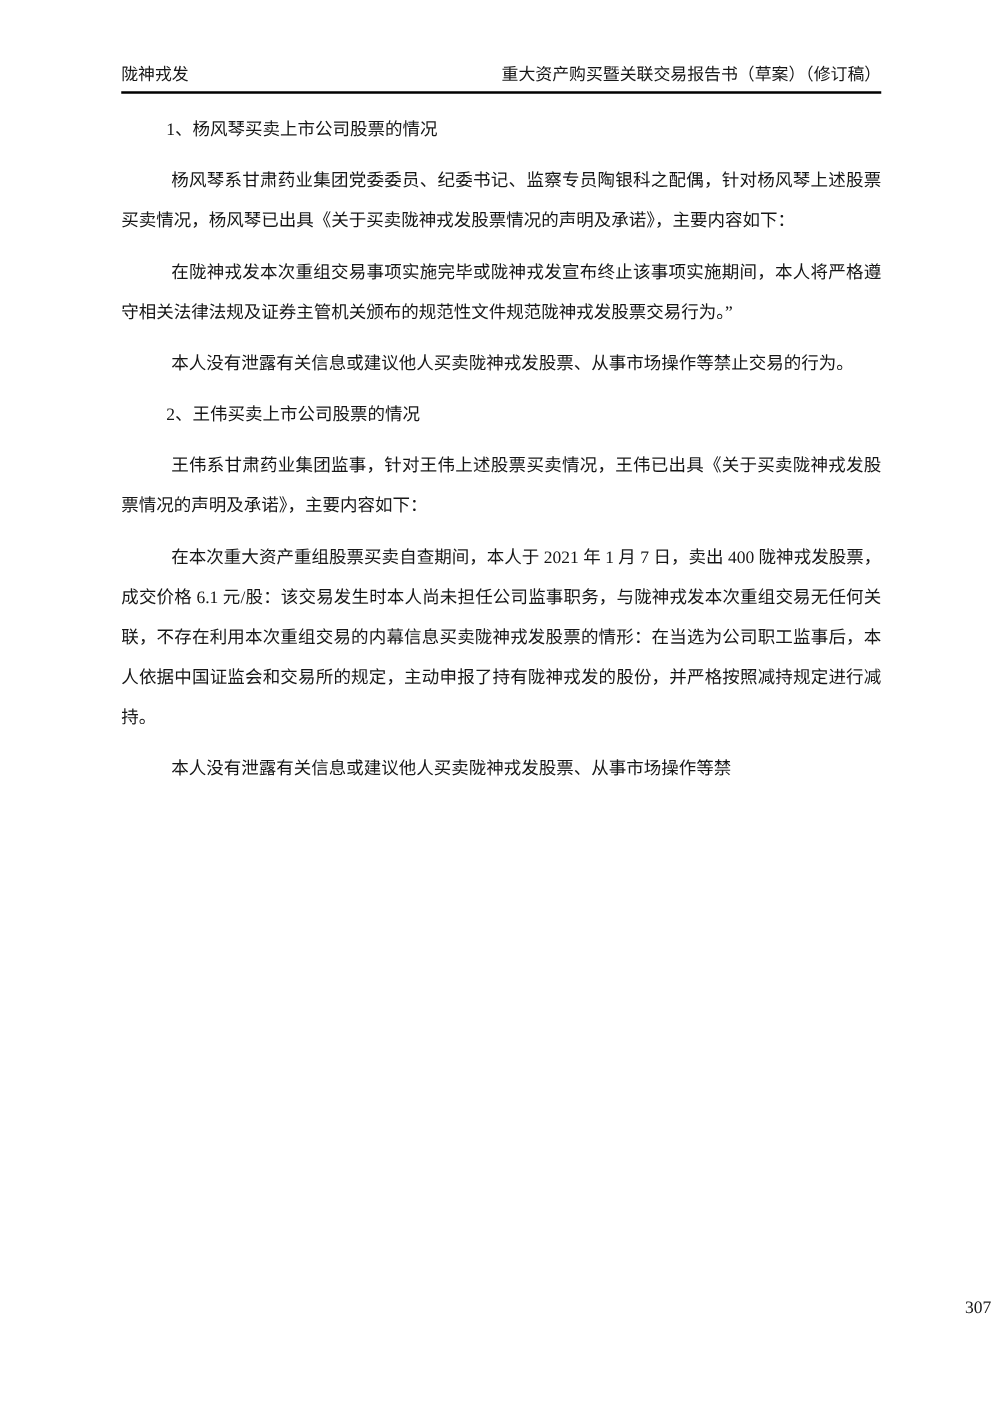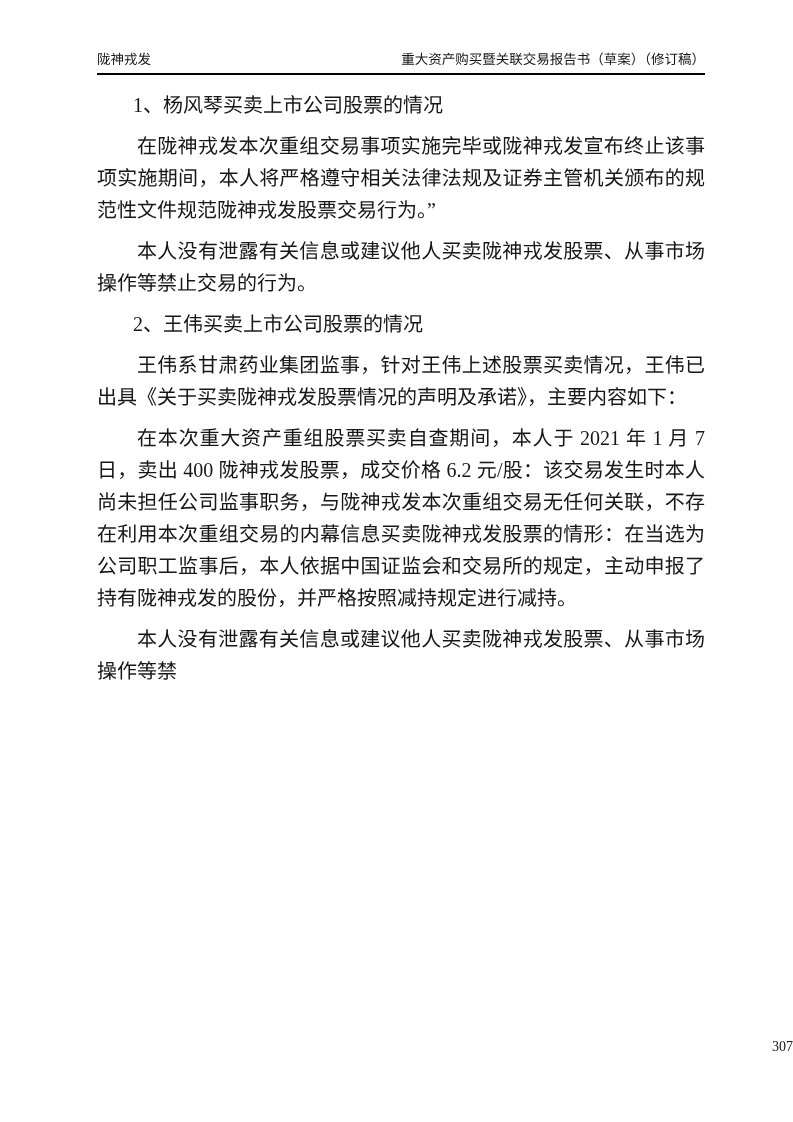--- a/index.html
+++ b/index.html
@@ -34,21 +34,21 @@
     white-space: nowrap;
   }
   .doc-body {
     position: absolute;
     top: 89px;
     left: 97px;
     width: 608px;
   }
   .doc-body .heading,
   .doc-body .para {
-    font-size: 20px;
+    font-size: 14px;
     line-height: 32px;
     margin: 0 0 9px 0;
     font-weight: normal;
     text-align: justify;
     font-family: Liberation Serif, serif;
   }
   .doc-body .heading {
     text-indent: 36px;
   }
   .doc-body .para {
@@ -69,25 +69,26 @@
 
 <div class="page">
 
   <div class="page-header">
     <span class="left-title">陇神戎发</span>
     <span class="right-title">重大资产购买暨关联交易报告书（草案）（修订稿）</span>
   </div>
 
   <div class="doc-body">
     <h3 class="heading">1、杨风琴买卖上市公司股票的情况</h3>
+    <p class="para">杨风琴系甘肃药业集团党委委员、纪委书记、监察专员陶银科之配偶，针对杨风琴上述股票买卖情况，杨风琴已出具《关于买卖陇神戎发股票情况的声明及承诺》，主要内容如下：</p>
     <p class="para">在陇神戎发本次重组交易事项实施完毕或陇神戎发宣布终止该事项实施期间，本人将严格遵守相关法律法规及证券主管机关颁布的规范性文件规范陇神戎发股票交易行为。”</p>
     <p class="para">本人没有泄露有关信息或建议他人买卖陇神戎发股票、从事市场操作等禁止交易的行为。</p>
     <h3 class="heading">2、王伟买卖上市公司股票的情况</h3>
     <p class="para">王伟系甘肃药业集团监事，针对王伟上述股票买卖情况，王伟已出具《关于买卖陇神戎发股票情况的声明及承诺》，主要内容如下：</p>
-    <p class="para">在本次重大资产重组股票买卖自查期间，本人于 2021 年 1 月 7 日，卖出 400 陇神戎发股票，成交价格 6.2 元/股：该交易发生时本人尚未担任公司监事职务，与陇神戎发本次重组交易无任何关联，不存在利用本次重组交易的内幕信息买卖陇神戎发股票的情形：在当选为公司职工监事后，本人依据中国证监会和交易所的规定，主动申报了持有陇神戎发的股份，并严格按照减持规定进行减持。</p>
+    <p class="para">在本次重大资产重组股票买卖自查期间，本人于 2021 年 1 月 7 日，卖出 400 陇神戎发股票，成交价格 6.1 元/股：该交易发生时本人尚未担任公司监事职务，与陇神戎发本次重组交易无任何关联，不存在利用本次重组交易的内幕信息买卖陇神戎发股票的情形：在当选为公司职工监事后，本人依据中国证监会和交易所的规定，主动申报了持有陇神戎发的股份，并严格按照减持规定进行减持。</p>
     <p class="para">本人没有泄露有关信息或建议他人买卖陇神戎发股票、从事市场操作等禁</p>
   </div>
 
   <div class="page-footer">
     <span>307</span>
   </div>
 
 </div>
 
 </body></html>

